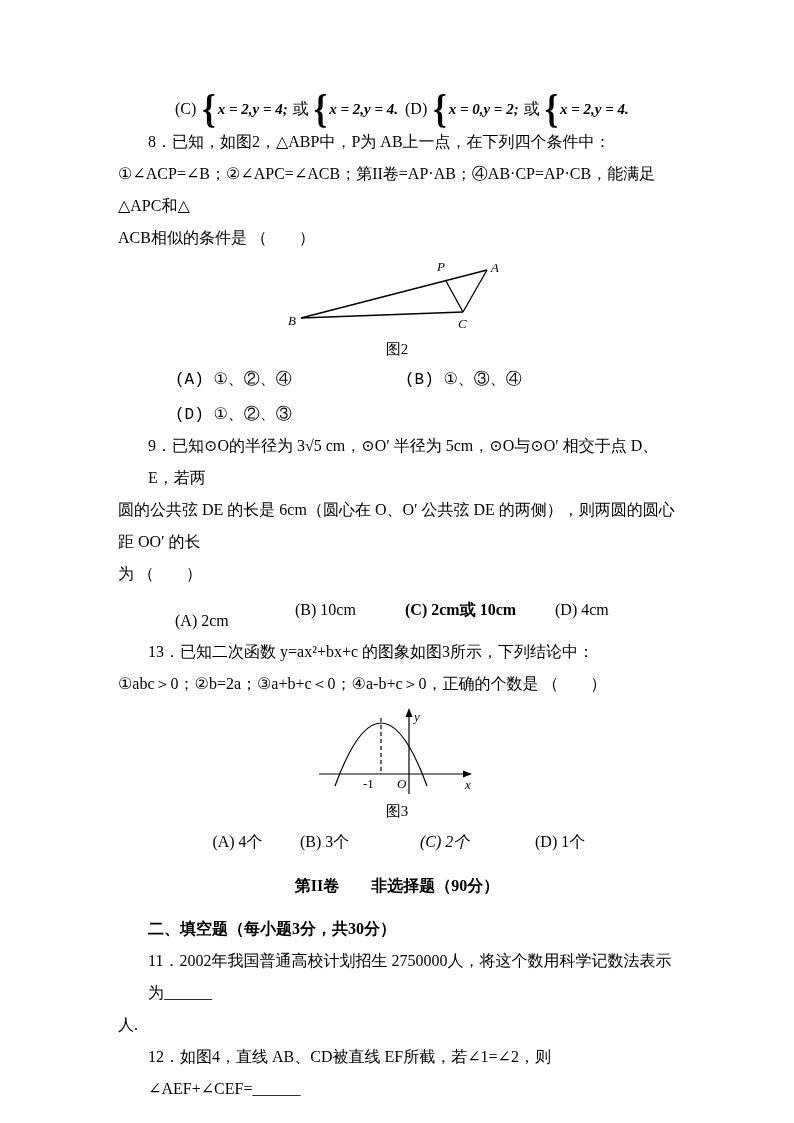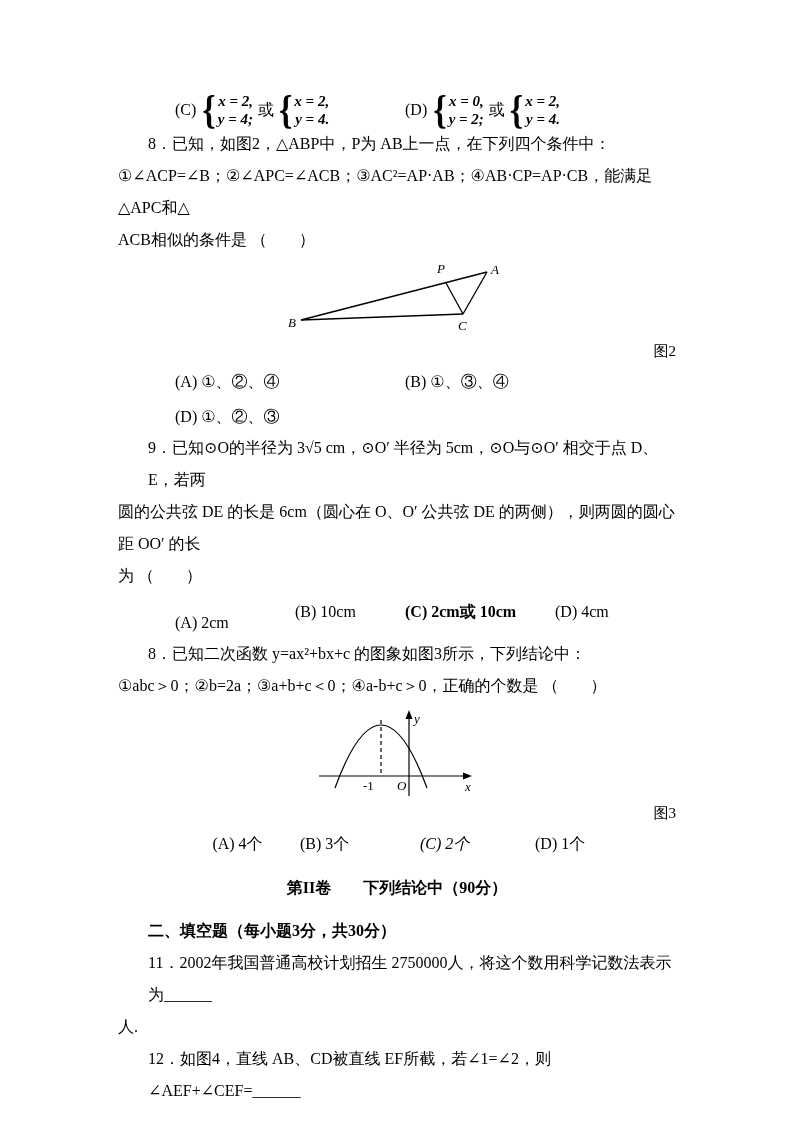--- a/index.html
+++ b/index.html
@@ -12,35 +12,35 @@
   .line { line-height: 32px; }
   .indent { padding-left: 30px; }
   .mt { }
   
   .row-cd { display: flex; padding-left: 57px; align-items: center; margin-top: 0; }
   .row-cd .cell { width: 230px; display: flex; align-items: center; }
   .row-cd .cell:last-child { width: auto; }
   .opt-label { margin-right: 6px; }
   .sys { display: inline-flex; align-items: center; }
   .brace { font-size: 34px; font-weight: bold; line-height: 1; display: inline-block; transform: scaleY(1.15); margin-right: 2px; }
-  .eqs { display: inline-flex; flex-direction: column; align-items: flex-end; }
+  .eqs { display: inline-flex; flex-direction: row; }
   .eq { display: block; font-weight: bold; font-style: italic; font-size: 15px; line-height: 18px; white-space: nowrap; }
   .or { margin: 0 5px; }
   
   .opts { display: flex; padding-left: 57px; line-height: 30px; margin-top: 5px; }
-  .opts.two .opt { width: 230px; }
+  .opts.two .opt { width: 230px; font-family: Liberation Mono, monospace; }
   .opts.q9 .opt:nth-child(1) { width: 120px; margin-top: 11px; }
   .opts.q9 .opt:nth-child(2) { width: 110px; }
   .opts.q9 .opt:nth-child(3) { width: 150px; font-weight: bold; }
   .opts.q10 .opt:nth-child(1) { width: 125px; text-align: center; }
   .opts.q10 .opt:nth-child(2) { width: 120px; }
   .opts.q10 .opt:nth-child(3) { width: 115px; font-style: italic; }
   
   .fig-wrap { text-align: center; margin-top: 4px; }
-  .fig-caption { text-align: right; line-height: 22px; font-size: 15px; }
+  .fig-caption { text-align: center; line-height: 22px; font-size: 15px; }
   svg text { font-family: "Liberation Serif", "DejaVu Serif", serif; }
   
   .section-title { text-align: center; font-weight: bold; line-height: 34px; margin-top: 12px; font-size: 16px; }
   .fill-heading { font-weight: bold; line-height: 32px; margin-top: 10px; }
 </style>
 </head>
 <body>
 
 <div class="page">
 
@@ -77,21 +77,21 @@
         <span class="brace">{</span>
         <span class="eqs">
           <span class="eq">x = 2,</span>
           <span class="eq">y = 4.</span>
         </span>
       </span>
     </div>
   </div>
 
   <div class="line indent mt">8．已知，如图2，△ABP中，P为 AB上一点，在下列四个条件中：</div>
-  <div class="line">①∠ACP=∠B；②∠APC=∠ACB；③AC²=AP·AB；④AB·CP=AP·CB，能满足△APC和△</div>
+  <div class="line">①∠ACP=∠B；②∠APC=∠ACB；第II卷=AP·AB；④AB·CP=AP·CB，能满足△APC和△</div>
   <div class="line">ACB相似的条件是 （　　）</div>
 
   <div class="fig-wrap">
     <svg width="220" height="76" viewBox="0 0 220 76">
       <g stroke="#000" stroke-width="1.3" fill="none">
         <line x1="14" y1="60" x2="200" y2="12"></line>
         <line x1="14" y1="60" x2="176" y2="54"></line>
         <line x1="176" y1="54" x2="200" y2="12"></line>
         <line x1="176" y1="54" x2="159" y2="23"></line>
       </g>
@@ -117,21 +117,21 @@
   <div class="line">圆的公共弦 DE 的长是 6cm（圆心在 O、O′ 公共弦 DE 的两侧），则两圆的圆心距 OO′ 的长</div>
   <div class="line">为 （　　）</div>
 
   <div class="opts q9">
     <span class="opt">(A) 2cm</span>
     <span class="opt">(B) 10cm</span>
     <span class="opt">(C) 2cm或 10cm</span>
     <span class="opt">(D) 4cm</span>
   </div>
 
-  <div class="line indent mt">8．已知二次函数 y=ax²+bx+c 的图象如图3所示，下列结论中：</div>
+  <div class="line indent mt">13．已知二次函数 y=ax²+bx+c 的图象如图3所示，下列结论中：</div>
   <div class="line">①abc＞0；②b=2a；③a+b+c＜0；④a-b+c＞0，正确的个数是 （　　）</div>
 
   <div class="fig-wrap">
     <svg width="180" height="92" viewBox="0 0 180 92">
       <g stroke="#000" stroke-width="1.2" fill="none">
         <line x1="12" y1="70" x2="160" y2="70"></line>
         <line x1="102" y1="8" x2="102" y2="90"></line>
         <line x1="74" y1="14" x2="74" y2="70" stroke-dasharray="4 3"></line>
         <path d="M 28 82 Q 74 -44 120 82"></path>
       </g>
@@ -149,21 +149,21 @@
   </div>
   <div class="fig-caption">图3</div>
 
   <div class="opts q10">
     <span class="opt">(A) 4个</span>
     <span class="opt">(B) 3个</span>
     <span class="opt">(C) 2个</span>
     <span class="opt">(D) 1个</span>
   </div>
 
-  <div class="section-title">第II卷　　下列结论中（90分）</div>
+  <div class="section-title">第II卷　　非选择题（90分）</div>
 
   <div class="fill-heading indent">二、填空题（每小题3分，共30分）</div>
 
   <div class="line indent mt">11．2002年我国普通高校计划招生 2750000人，将这个数用科学记数法表示为______</div>
   <div class="line">人.</div>
 
   <div class="line indent mt">12．如图4，直线 AB、CD被直线 EF所截，若∠1=∠2，则∠AEF+∠CEF=______</div>
 
 </div>
 

